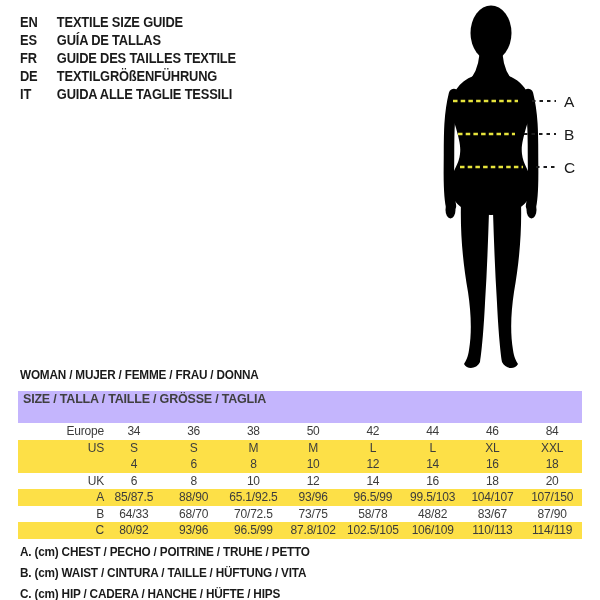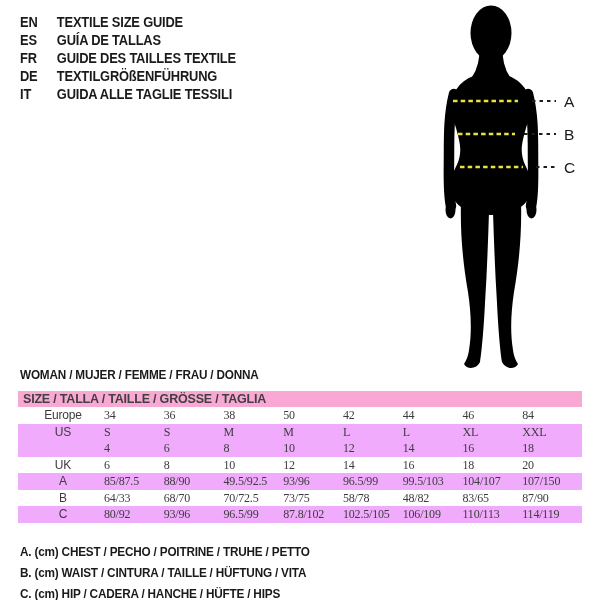--- a/index.html
+++ b/index.html
@@ -11,25 +11,25 @@
   .langs{position:absolute;left:20px;top:13px;transform:scaleX(.92);transform-origin:0 0;}
   .lang-row{display:flex;font-weight:bold;font-size:14px;line-height:18px;letter-spacing:-.2px;white-space:nowrap;}
   .lang-code{width:40px;flex:0 0 40px;}
   
   .figure{position:absolute;left:418px;top:0;width:182px;height:385px;}
   .figure svg{display:block;}
   .marker-label{font-size:15.5px;fill:#1a1a1a;font-family:"Liberation Sans",sans-serif;}
   
   .table-title{position:absolute;left:20px;top:368px;font-weight:bold;font-size:12.5px;letter-spacing:-.2px;transform:scaleX(.94);transform-origin:0 0;white-space:nowrap;}
   .size-table{position:absolute;left:18px;top:391px;width:564px;font-size:12px;color:#3c3c3c;letter-spacing:-.2px;}
-  .size-header{background:#f9a8d4;height:16px;line-height:17px;padding-left:5px;font-weight:bold;font-size:12.5px;color:#3f3f3f;white-space:nowrap;}
+  .size-header{background:#c4b5fd;height:32px;line-height:17px;padding-left:5px;font-weight:bold;font-size:12.5px;color:#3f3f3f;white-space:nowrap;}
   .trow{display:grid;grid-template-columns:86px repeat(8,1fr);height:16.5px;line-height:16.5px;align-items:center;}
-  .trow.shaded{background:#f0abfc;}
-  .tlabel{text-align:center;padding-left:4px;}
-  .tcell{font-family:Liberation Serif, serif;}
+  .trow.shaded{background:#fde047;}
+  .tlabel{text-align:right;padding-left:4px;}
+  .tcell{text-align:center;}
   
   .legend{position:absolute;left:20px;top:542px;transform:scaleX(.94);transform-origin:0 0;}
   .legend-line{font-weight:bold;font-size:12.5px;line-height:21px;letter-spacing:-.2px;white-space:nowrap;}
 </style>
 </head>
 <body>
 
 <div class="canvas">
 
   <div class="langs">
@@ -141,36 +141,36 @@
           <div class="tcell">12</div>
           <div class="tcell">14</div>
           <div class="tcell">16</div>
           <div class="tcell">18</div>
           <div class="tcell">20</div>
         </div>
         <div class="trow shaded">
           <div class="tlabel">A</div>
           <div class="tcell">85/87.5</div>
           <div class="tcell">88/90</div>
-          <div class="tcell">49.5/92.5</div>
+          <div class="tcell">65.1/92.5</div>
           <div class="tcell">93/96</div>
           <div class="tcell">96.5/99</div>
           <div class="tcell">99.5/103</div>
           <div class="tcell">104/107</div>
           <div class="tcell">107/150</div>
         </div>
         <div class="trow">
           <div class="tlabel">B</div>
           <div class="tcell">64/33</div>
           <div class="tcell">68/70</div>
           <div class="tcell">70/72.5</div>
           <div class="tcell">73/75</div>
           <div class="tcell">58/78</div>
           <div class="tcell">48/82</div>
-          <div class="tcell">83/65</div>
+          <div class="tcell">83/67</div>
           <div class="tcell">87/90</div>
         </div>
         <div class="trow shaded">
           <div class="tlabel">C</div>
           <div class="tcell">80/92</div>
           <div class="tcell">93/96</div>
           <div class="tcell">96.5/99</div>
           <div class="tcell">87.8/102</div>
           <div class="tcell">102.5/105</div>
           <div class="tcell">106/109</div>

